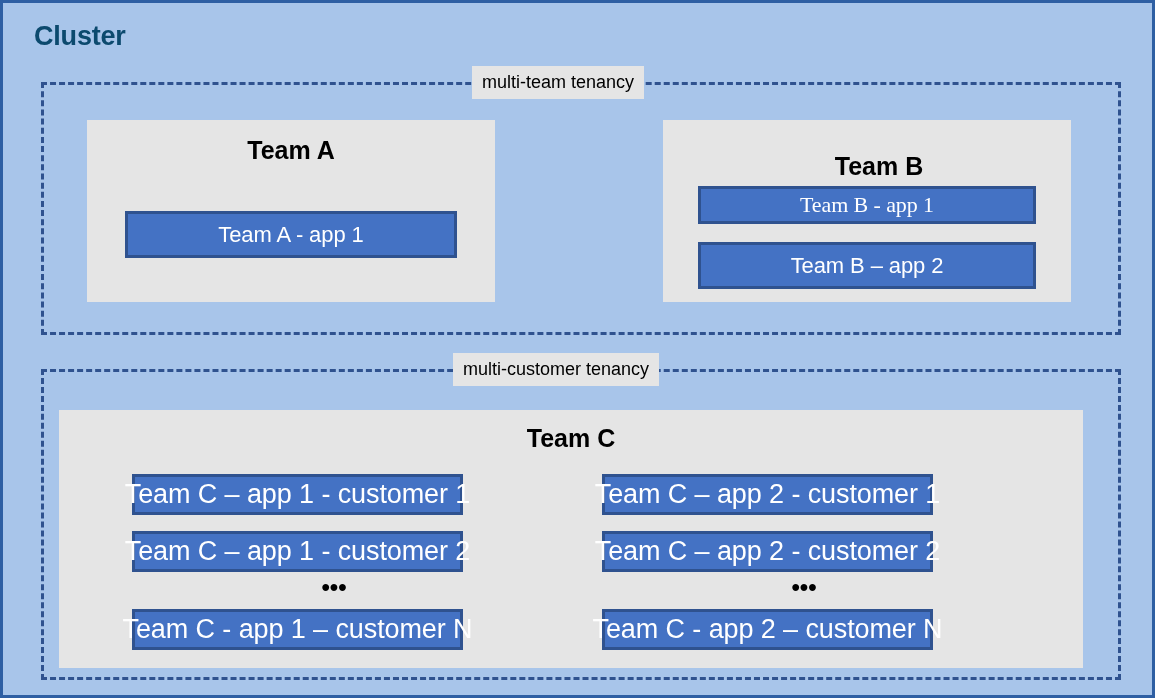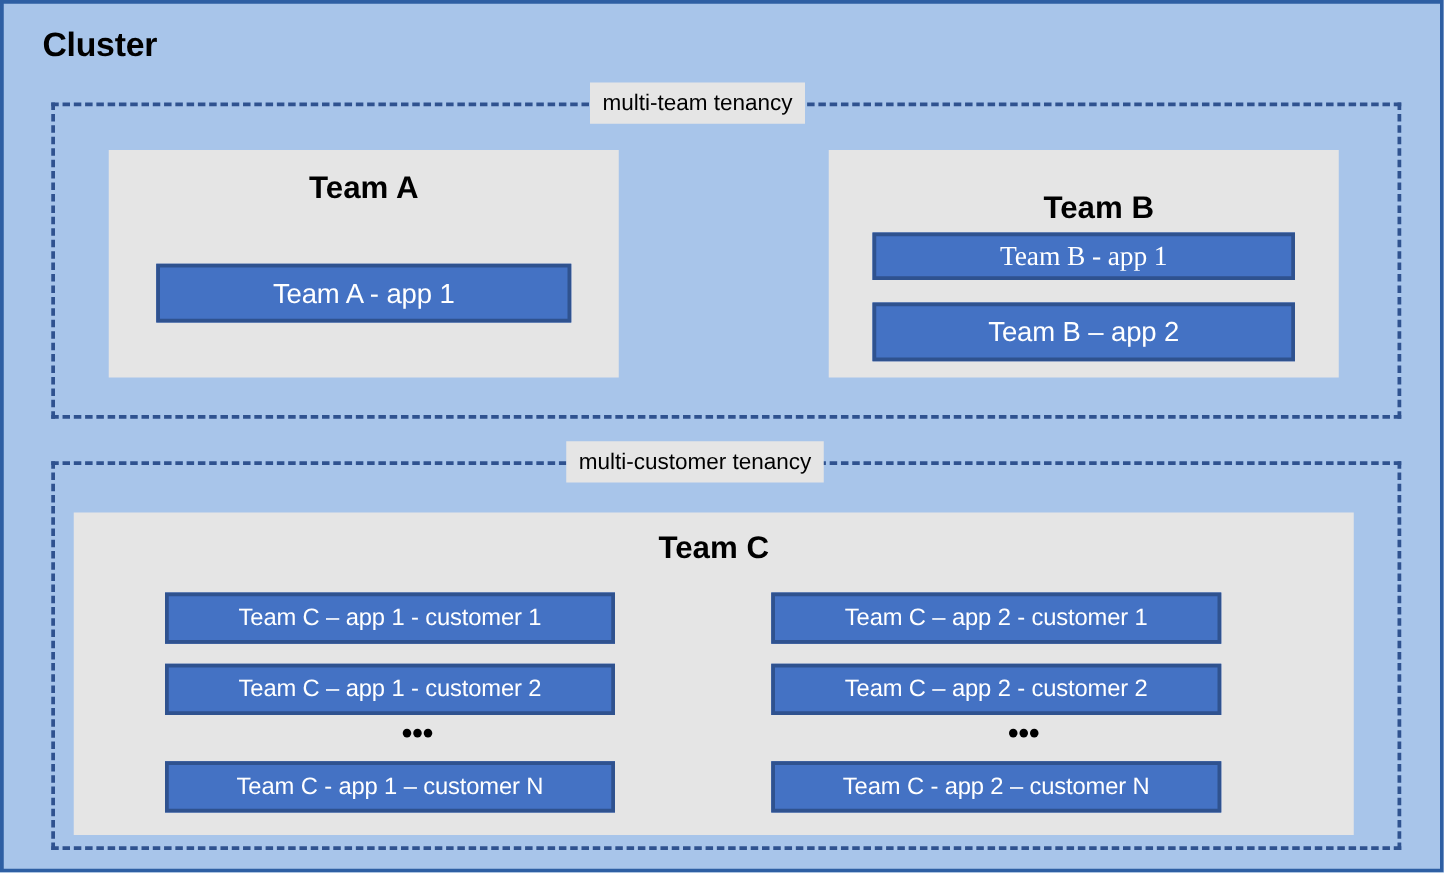--- a/index.html
+++ b/index.html
@@ -21,21 +21,21 @@
     overflow: hidden;
   }
 
   
   #cluster-title {
     position: absolute;
     left: 31px;
     top: 18px;
     font-size: 27px;
     font-weight: bold;
-    color: #000000;
+    color: #0c4a6e;
     letter-spacing: -0.2px;
     white-space: nowrap;
   }
 
   
   .tenancy-zone {
     position: absolute;
     box-sizing: border-box;
     border: 3px dashed #2f528f;
     background: transparent;
@@ -113,26 +113,26 @@
 
   
   #team-a-app-1 { left: 38px;  top: 91px;  width: 332px; height: 47px; }
 
   
   #team-b-app-1 { left: 35px;  top: 66px;  width: 338px; height: 38px; font-family: Liberation Serif, serif; }
   #team-b-app-2 { left: 35px;  top: 122px; width: 338px; height: 47px; }
 
   
   .team-c-app {
-    width: 360px;
+    width: 331px;
     height: 41px;
-    font-size: 19px;
+    font-size: 27px;
   }
   .col-left  { left: 73px; }
-  .col-right { left: 558px; }
+  .col-right { left: 543px; }
 
   .row-1 { top: 64px; }
   .row-2 { top: 121px; }
   .row-n { top: 199px; }
 
   
   .ellipsis {
     position: absolute;
     width: 404px;
     top: 165px;

